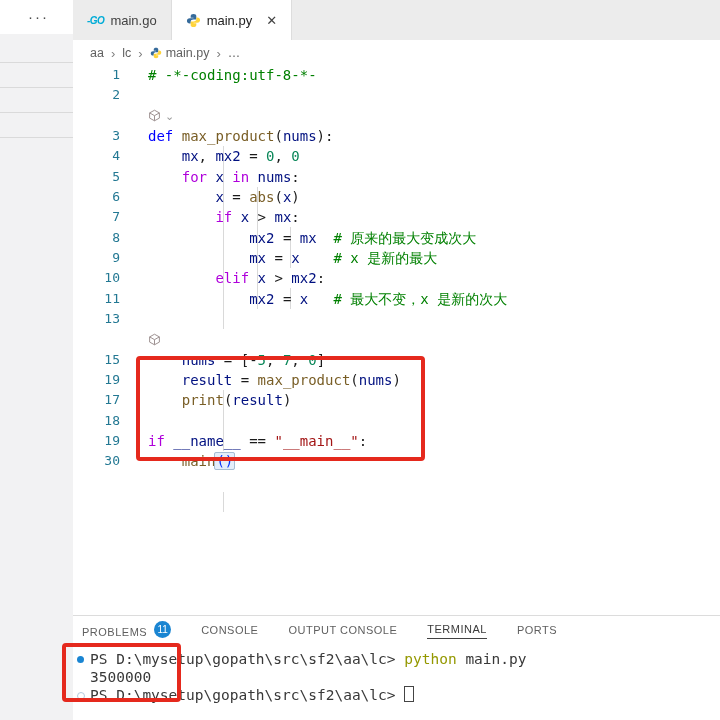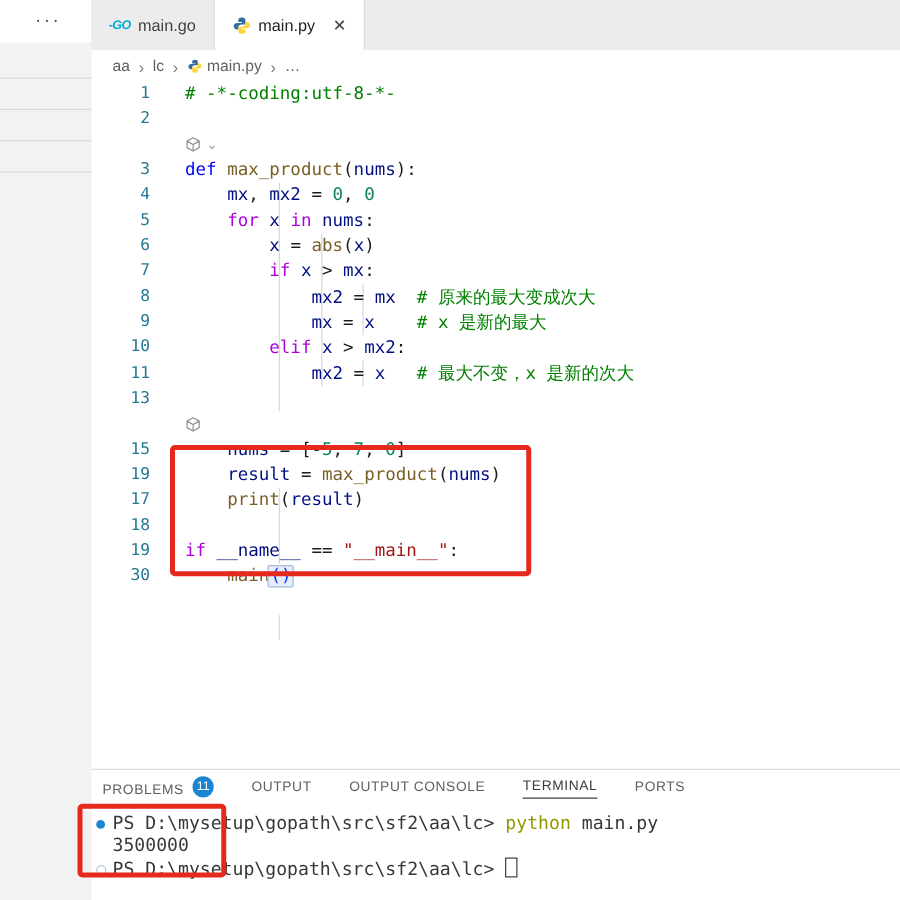--- a/index.html
+++ b/index.html
@@ -200,21 +200,21 @@
 
   <div class="annot" style="left:136px;top:356px;width:281px;height:97px"></div>
   <div class="annot" style="left:62px;top:643px;width:111px;height:51px"></div>
 
   <div class="panel">
     <div class="panel-tabs">
       <div class="ptab">
         <span>PROBLEMS</span>
         <span class="badge">11</span>
       </div>
-      <div class="ptab">OUTPUT</div>
+      <div class="ptab">CONSOLE</div>
       <div class="ptab">OUTPUT CONSOLE</div>
       <div class="ptab active">TERMINAL</div>
       <div class="ptab">PORTS</div>
     </div>
     <div class="terminal">
       <div class="tdot" style="left:4px;top:5px"></div>
       <div class="tdot hollow" style="left:4px;top:41px"></div>
       <div class="trow"><span>PS D:\mysetup\gopath\src\sf2\aa\lc&gt; </span><span class="cmd-yellow">python </span><span>main.py</span></div>
       <div class="trow"><span>3500000</span></div>
       <div class="trow"><span>PS D:\mysetup\gopath\src\sf2\aa\lc&gt; </span><span class="cursor-box"></span></div>

